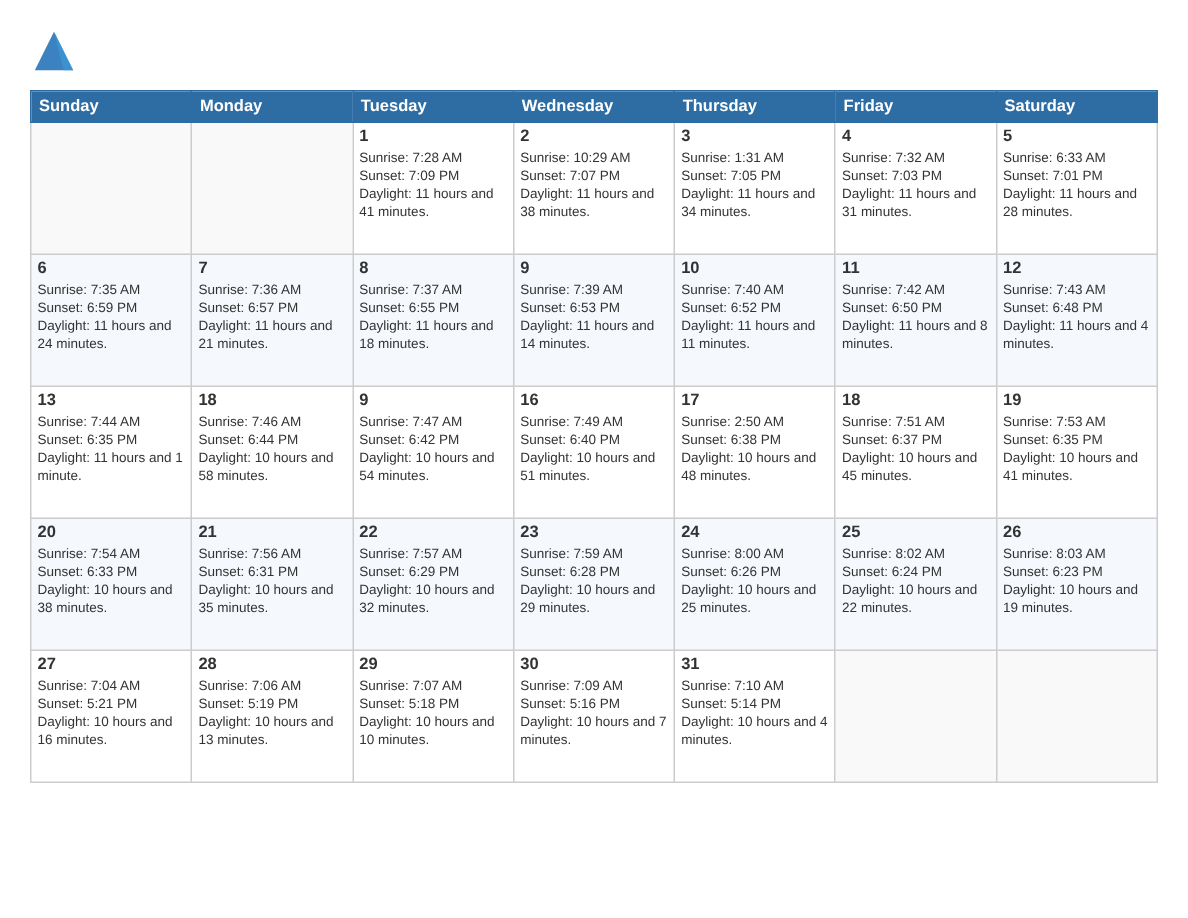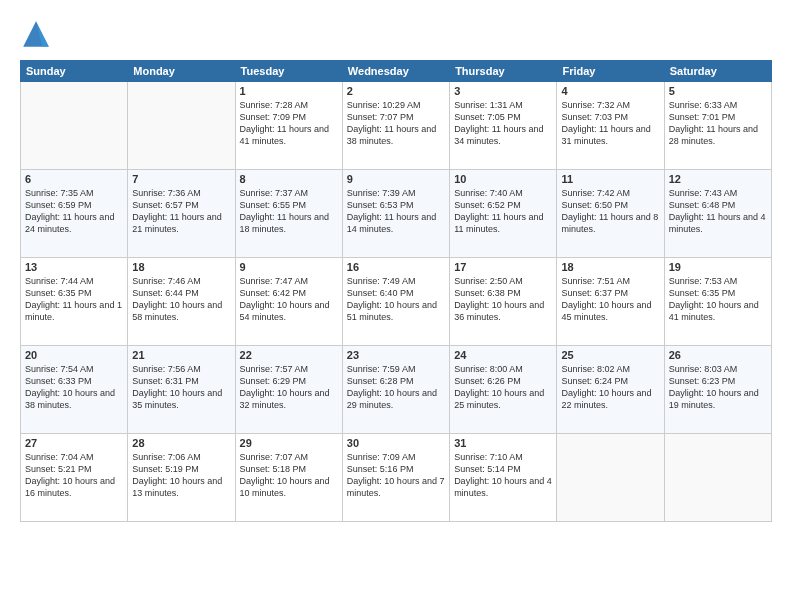--- a/index.html
+++ b/index.html
@@ -239,21 +239,21 @@
           <td>
           <span class="day-num">16</span>
           <span class="cell-text">Sunrise: 7:49 AM</span><br>
           <span class="cell-text">Sunset: 6:40 PM</span><br>
           <span class="cell-text">Daylight: 10 hours and 51 minutes.</span>
         </td>
           <td>
           <span class="day-num">17</span>
           <span class="cell-text">Sunrise: 2:50 AM</span><br>
           <span class="cell-text">Sunset: 6:38 PM</span><br>
-          <span class="cell-text">Daylight: 10 hours and 36 minutes.</span>
+          <span class="cell-text">Daylight: 10 hours and 48 minutes.</span>
         </td>
           <td>
           <span class="day-num">18</span>
           <span class="cell-text">Sunrise: 7:51 AM</span><br>
           <span class="cell-text">Sunset: 6:37 PM</span><br>
           <span class="cell-text">Daylight: 10 hours and 45 minutes.</span>
         </td>
           <td>
           <span class="day-num">19</span>
           <span class="cell-text">Sunrise: 7:53 AM</span><br>

